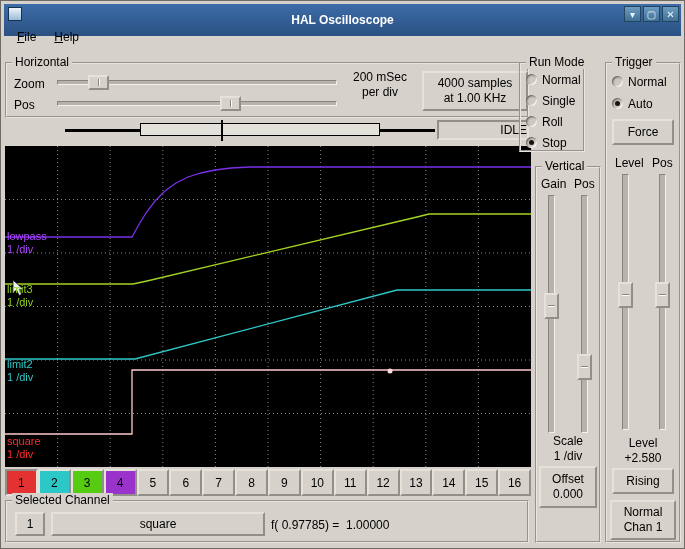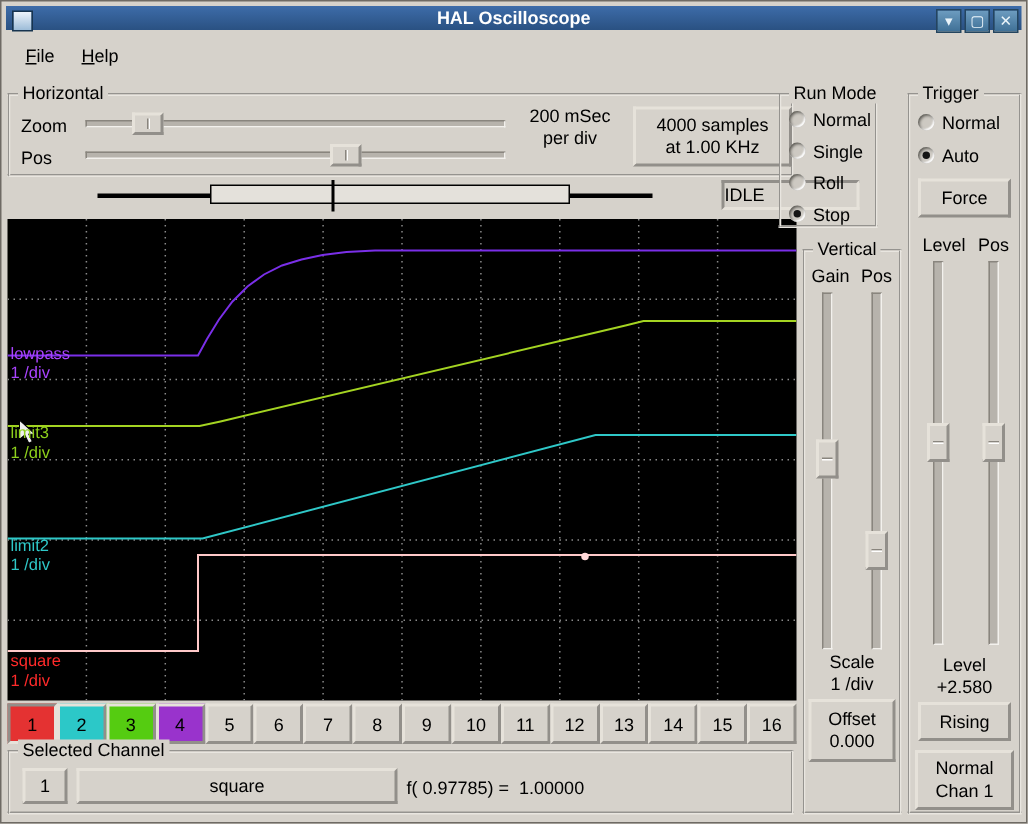--- a/index.html
+++ b/index.html
@@ -8,21 +8,21 @@
     position: relative;
     background: #d6d2cb;
     font-family: "Liberation Sans", sans-serif;
     font-size: 12px;
     color: #000;
     overflow: hidden;
     box-shadow: inset 0 0 0 1px #6e6a64;
   }
   
   .titlebar {
-    position: absolute; left:4px; top:4px; right:4px; height:16px;
+    position: absolute; left:4px; top:4px; right:4px; height:32px;
     background: linear-gradient(180deg,#3d6ca9,#2a5182);
     display:flex; align-items:center;
   }
   .titlebar .title {
     position:absolute; left:0; right:0; text-align:center;
     color:#fff; font-weight:bold; font-size:12px; line-height:20px;
   }
   .win-icon {
     position:absolute; left:4px; top:3px; width:14px; height:14px;
     background: linear-gradient(#eef4fb,#9dbcd8);
@@ -65,21 +65,21 @@
   .hslider { position:absolute; height:15px; }
   .hslider .track { position:absolute; left:0; right:0; top:5px; height:5px; background:#b7b3ac; border:1px solid; border-color:#89857e #f3f1ed #f3f1ed #89857e; }
   .hslider .handle { position:absolute; top:0; width:21px; height:15px; background:#d6d2cb; border:2px outset #e6e2da; }
   .hslider .handle::after { content:""; position:absolute; left:8px; top:2px; bottom:2px; width:0; border-left:1px solid #89857e; border-right:1px solid #fff; }
   .vslider { position:absolute; width:15px; }
   .vslider .track { position:absolute; top:0; bottom:0; left:4px; width:7px; background:#b7b3ac; border:1px solid; border-color:#89857e #f3f1ed #f3f1ed #89857e; }
   .vslider .handle { position:absolute; left:0; width:15px; height:26px; background:#d6d2cb; border:2px outset #e6e2da; }
   .vslider .handle::after { content:""; position:absolute; top:10px; left:2px; right:2px; height:0; border-top:1px solid #89857e; border-bottom:1px solid #fff; }
   
   .idle-box {
-    border:2px inset #e6e2da; display:flex; align-items:center; justify-content:flex-start;margin-left:44px;
+    border:2px inset #e6e2da; display:flex; align-items:center; justify-content:flex-end;
   }
   
   #scope { position:absolute; left:5px; top:146px; width:526px; height:321px; background:#000; }
   .trace-label { position:absolute; left:2px; font-size:11px; line-height:13px; white-space:pre; }
   
   #channel-strip { position:absolute; left:5px; top:469px; width:526px; height:27px; display:flex; }
   .chan-btn {
     flex:1 1 0; background:#d6d2cb; border:2px outset #e6e2da;
     display:flex; align-items:center; justify-content:center; font-size:12px;
   }

